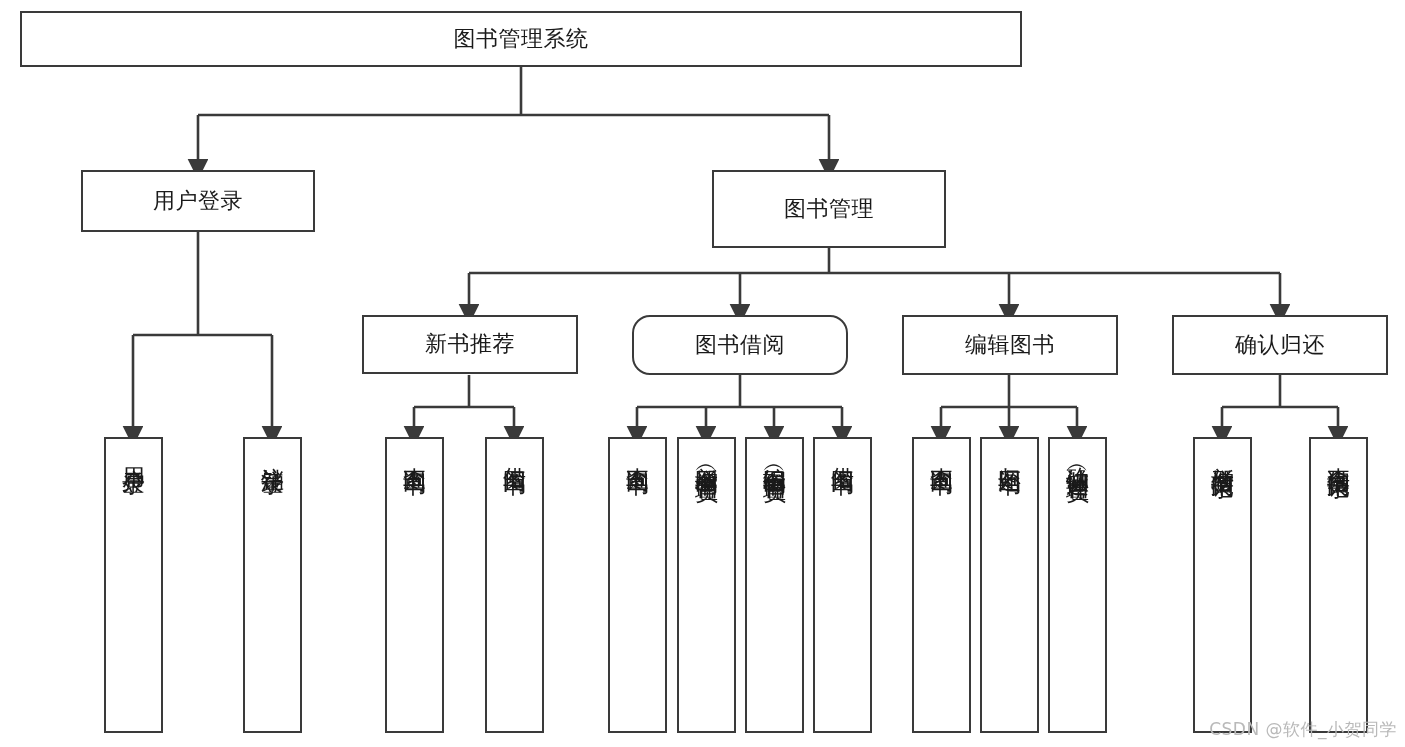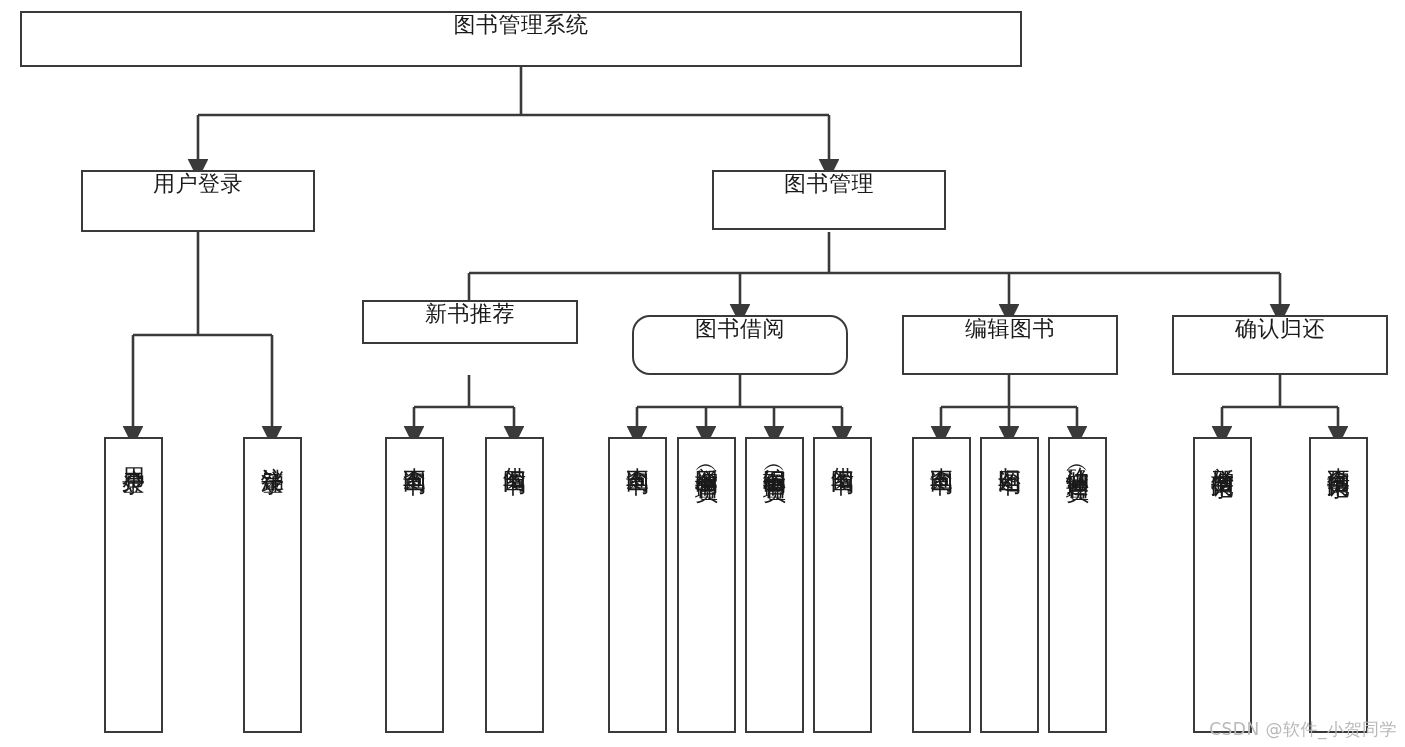--- a/index.html
+++ b/index.html
@@ -24,21 +24,21 @@
     top: 0;
     width: 1405px;
     height: 747px;
   }
   .node {
     position: absolute;
     box-sizing: border-box;
     border: 2px solid #3a3a3a;
     background: #ffffff;
     display: flex;
-    align-items: flex-start;
+    align-items: center;
     justify-content: center;
     color: #1a1a1a;
     z-index: 2;
   }
   .node .lbl {
     display: block;
     text-align: center;
     line-height: 1.12;
     white-space: nowrap;
   }
@@ -131,25 +131,25 @@
     </g>
   </svg>
 
   <div class="node root horiz" style="left:20px; top:11px; width:1002px; height:56px;">
     <span class="lbl">图书管理系统</span>
   </div>
 
   <div class="node horiz" style="left:81px; top:170px; width:234px; height:62px;">
     <span class="lbl">用户登录</span>
   </div>
-  <div class="node horiz" style="left:712px; top:170px; width:234px; height:60px;">
+  <div class="node horiz" style="left:712px; top:170px; width:234px; height:78px;">
     <span class="lbl">图书管理</span>
   </div>
 
-  <div class="node horiz" style="left:362px; top:300px; width:216px; height:44px;">
+  <div class="node horiz" style="left:362px; top:315px; width:216px; height:59px;">
     <span class="lbl">新书推荐</span>
   </div>
   <div class="node horiz" style="left:632px; top:315px; width:216px; height:60px;border-radius:18px;">
     <span class="lbl">图书借阅</span>
   </div>
   <div class="node horiz" style="left:902px; top:315px; width:216px; height:60px;">
     <span class="lbl">编辑图书</span>
   </div>
   <div class="node horiz" style="left:1172px; top:315px; width:216px; height:60px;">
     <span class="lbl">确认归还</span>

